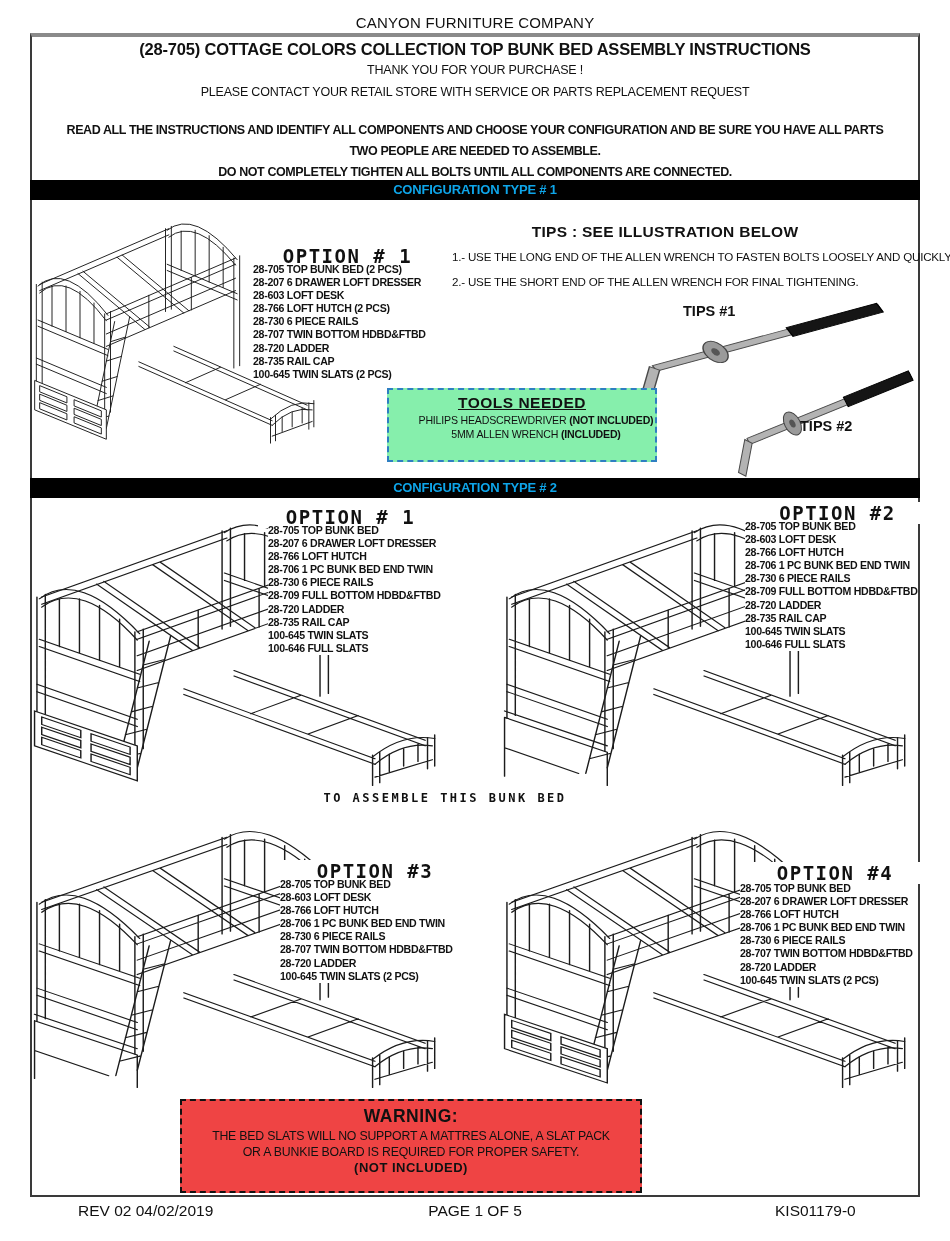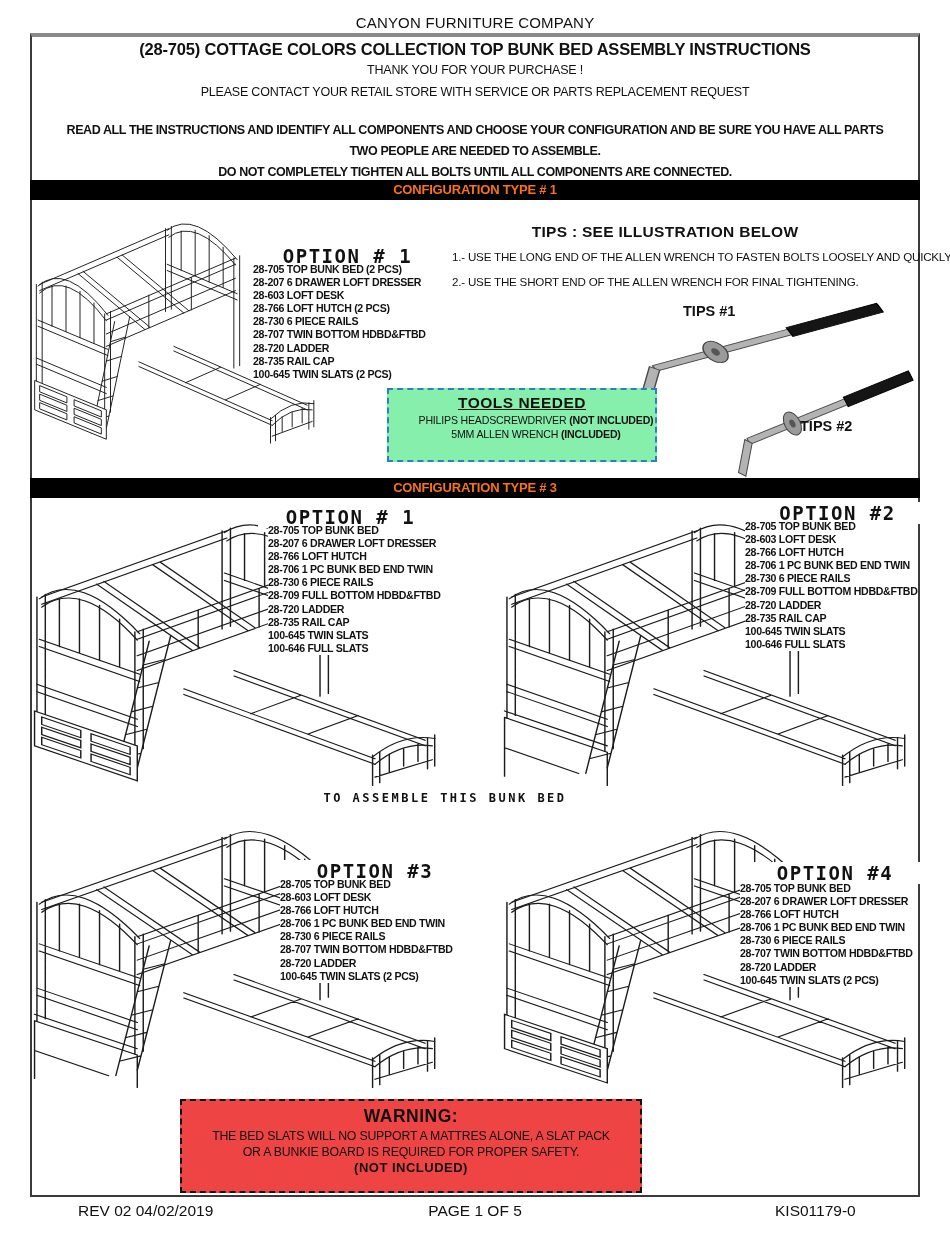--- a/index.html
+++ b/index.html
@@ -5,21 +5,21 @@
   html,body{margin:0;padding:0;background:#fff;}
   .page{position:relative;width:950px;height:1241px;background:#fff;
         font-family:"Liberation Sans",sans-serif;color:#111;overflow:hidden;}
   .abs{position:absolute;}
   .ctr{text-align:center;}
   .company{top:14px;left:0;width:100%;font-size:15px;letter-spacing:0.2px;}
   .border-box{left:30px;top:33px;width:886px;height:1158px;border:2px solid #3a3a3a;border-top:4px solid #8a8a8a;}
   .title{top:40px;left:0;width:100%;font-weight:bold;font-size:16.5px;letter-spacing:-0.2px;}
   .sub{left:0;width:100%;font-size:12.5px;letter-spacing:-0.2px;}
   .notice{left:0;width:100%;font-weight:bold;font-size:12.5px;letter-spacing:-0.4px;}
-  .bar{left:30px;width:890px;height:20px;background:#000;color:#f97316;font-weight:bold;
+  .bar{left:30px;width:890px;height:20px;background:#000;color:#0ea5e9;font-weight:bold;
        font-size:13px;line-height:20px;text-align:center;letter-spacing:-0.2px;}
   .opt-title{font-family:"DejaVu Sans Mono",monospace;font-weight:bold;font-size:19px;
              letter-spacing:1.5px;white-space:nowrap;text-align:center;background:#fff;}
   .plist{font-size:10.6px;font-weight:bold;line-height:13.1px;letter-spacing:-0.3px;
          white-space:nowrap;background:#fff;}
   .tips-h{font-weight:bold;font-size:15.5px;letter-spacing:0.3px;}
   .tip-line{font-size:11.6px;letter-spacing:-0.2px;white-space:nowrap;}
   .tip-label{font-weight:bold;font-size:14.5px;white-space:nowrap;}
   .tools-box{left:387px;top:388px;width:266px;height:70px;border:2px dashed #2e7fc2;background:#86efac;}
   .tools-title{font-weight:bold;font-size:15.5px;text-decoration:underline;text-align:center;
@@ -135,21 +135,21 @@
     <use href="#allen-wrench"></use>
   </svg>
   <div class="abs tip-label" style="left:800px;top:418px">TIPS #2</div>
 
   <div class="abs tools-box">
     <div class="tools-title">TOOLS NEEDED</div>
     <div class="tool-line"><span>PHILIPS HEADSCREWDRIVER </span><b>(NOT INCLUDED)</b></div>
     <div class="tool-line"><span>5MM ALLEN WRENCH </span><b>(INCLUDED)</b></div>
   </div>
 
-  <div class="abs bar" style="top:478px">CONFIGURATION TYPE # 3</div>
+  <div class="abs bar" style="top:478px">CONFIGURATION TYPE # 2</div>
 
   <svg class="abs illu" style="left:25px;top:505px" width="430" height="285" viewBox="0 0 360 310" preserveAspectRatio="none">
     <use href="#bunk-core"></use>
       <use href="#bunk-drawers"></use>
   </svg>
   <div class="abs opt-title" style="left:258px;top:506px;width:185px">OPTION # 1</div>
   <div class="abs plist" style="left:268px;top:524px">
     <div>28-705 TOP BUNK BED</div>
     <div>28-207 6 DRAWER LOFT DRESSER</div>
     <div>28-766 LOFT HUTCH</div>

